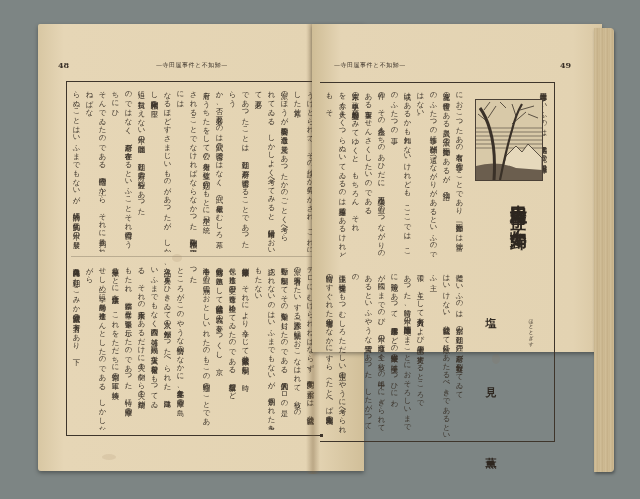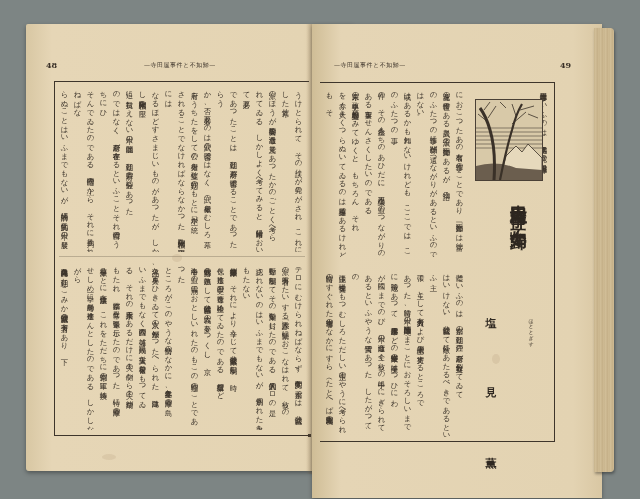--- a/index.html
+++ b/index.html
@@ -11,26 +11,26 @@
   }
   .spread {
     position: absolute; left: 22px; top: 24px; width: 592px; height: 452px;
   }
   .page {
     position: absolute; top: 0; height: 447px;
     background: #e3d3b2;
     box-shadow: 0 2px 4px rgba(0,0,0,0.35);
   }
   .page-left {
-    left: 4px; width: 326px;
+    left: 16px; width: 326px;
     background: linear-gradient(90deg, #d8c7a3 0%, #e6d6b6 8%, #e4d4b3 85%, #d1bf99 100%);
     border-radius: 2px 0 0 3px;
   }
   .page-right {
-    left: 290px; width: 290px; height: 474px;
+    left: 290px; width: 290px; height: 328px;
     background: linear-gradient(90deg, #cfbd96 0%, #e5d5b5 10%, #e3d3b2 90%, #d9c7a3 100%);
   }
   .page-edge {
     position: absolute; left: 572px; top: 4px; width: 20px; height: 444px;
     background: repeating-linear-gradient(90deg, #c8b48c 0px, #d3c09a 2px, #c3ae86 3px, #d0bc95 5px);
     border-radius: 0 4px 4px 0;
     box-shadow: 1px 2px 3px rgba(0,0,0,0.35);
   }
   .gutter {
     position: absolute; left: 284px; top: 0; width: 14px; height: 450px;

